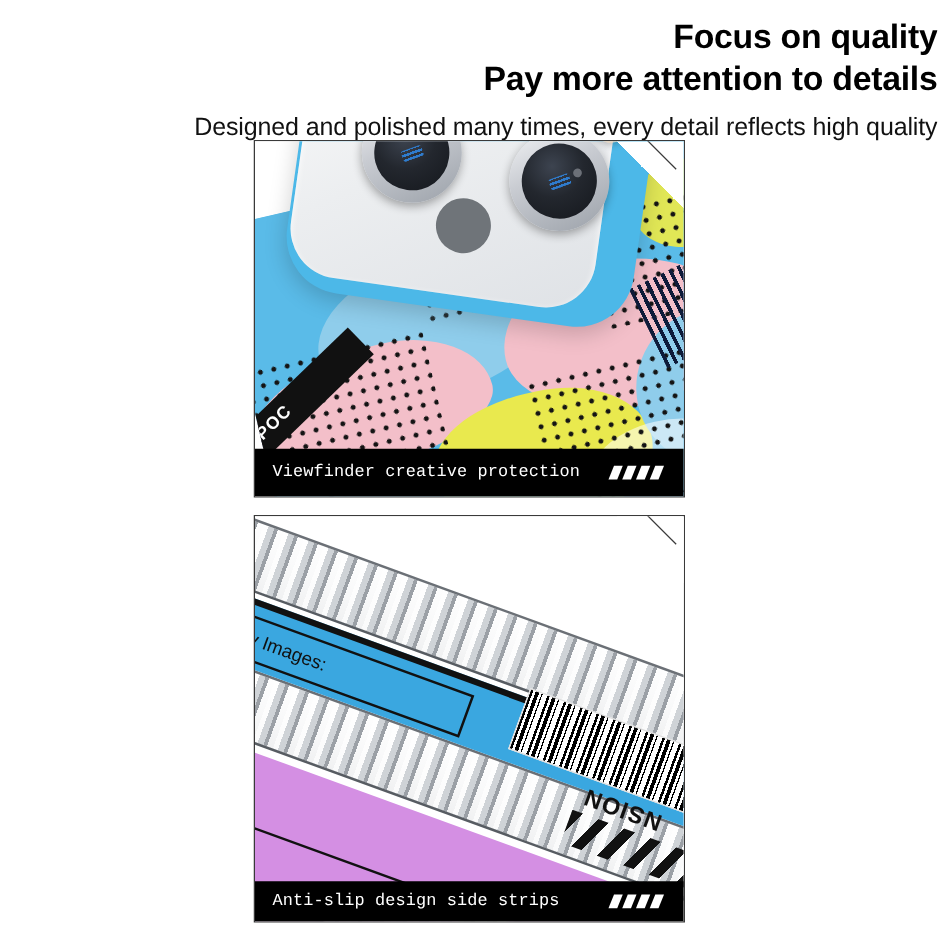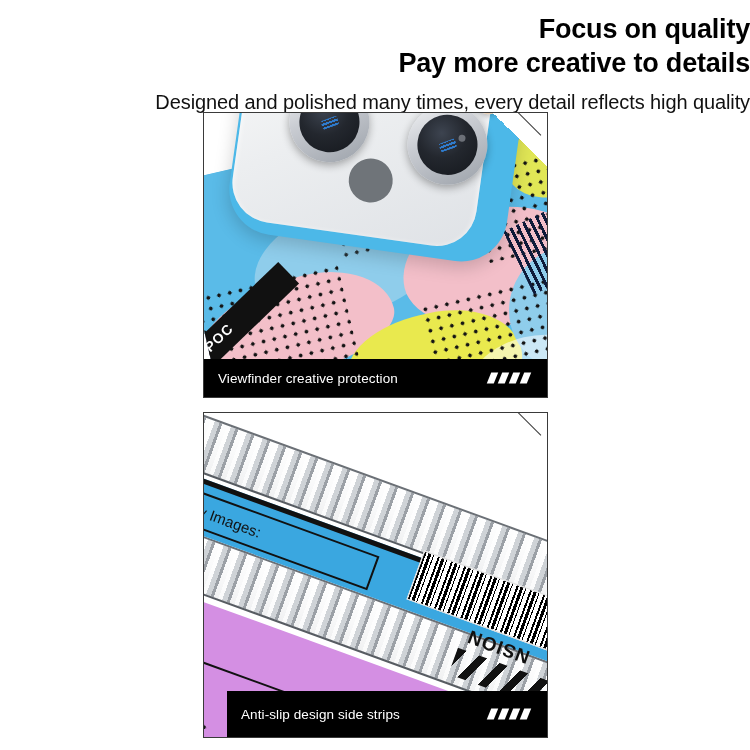--- a/index.html
+++ b/index.html
@@ -31,22 +31,22 @@
     background:#3a3a3a; transform:rotate(45deg); transform-origin:center;
   }
 
   .shot{ position:absolute; inset:0; overflow:hidden; background:#fff; }
 
   
   .caption-bar{
     position:absolute; left:0; right:0; bottom:0; height:38px; background:#000;
     display:flex; align-items:center; z-index:60;
   }
-  #panel-2 .caption-bar{ height:46px;margin-left:23px; }
-  .caption-text{ color:#fff; font-size:13.5px; padding-left:14px; letter-spacing:.1px; }
+  #panel-2 .caption-bar{ height:32px; }
+  .caption-text{ color:#fff; font-size:13.5px; padding-left:14px; letter-spacing:.1px;font-family:Liberation Mono, monospace; }
   .slashes{ position:absolute; right:18px; top:50%; translate:0 -50%; display:flex; gap:4px; }
   .slashes i{ display:block; width:7px; height:11px; background:#fff; transform:skewX(-22deg); }
 
   
   .p1-bg{ position:absolute; inset:0; background:#ffffff; }
 
   .p1-body{
     position:absolute; left:-34px; top:70px; width:420px; height:300px;
     background:#5abbe8; transform:rotate(-13deg); transform-origin:left top;
     overflow:hidden;
@@ -202,21 +202,21 @@
     clip-path:polygon(0 100%, 100% 30%, 100% 100%);
   }
 </style>
 </head>
 <body>
 
 <div class="page">
 
   <div class="header">
     <div class="head-line l1">Focus on quality</div>
-    <div class="head-line l2">Pay more creative to details</div>
+    <div class="head-line l2">Pay more attention to details</div>
     <div class="subtitle">Designed and polished many times, every detail reflects high quality</div>
   </div>
 
   <div class="panel" id="panel-1">
     <div class="shot">
       <div class="p1-bg"></div>
 
       <div class="p1-body">
         <div class="memphis">
           <div class="blob b-blue1"></div>

